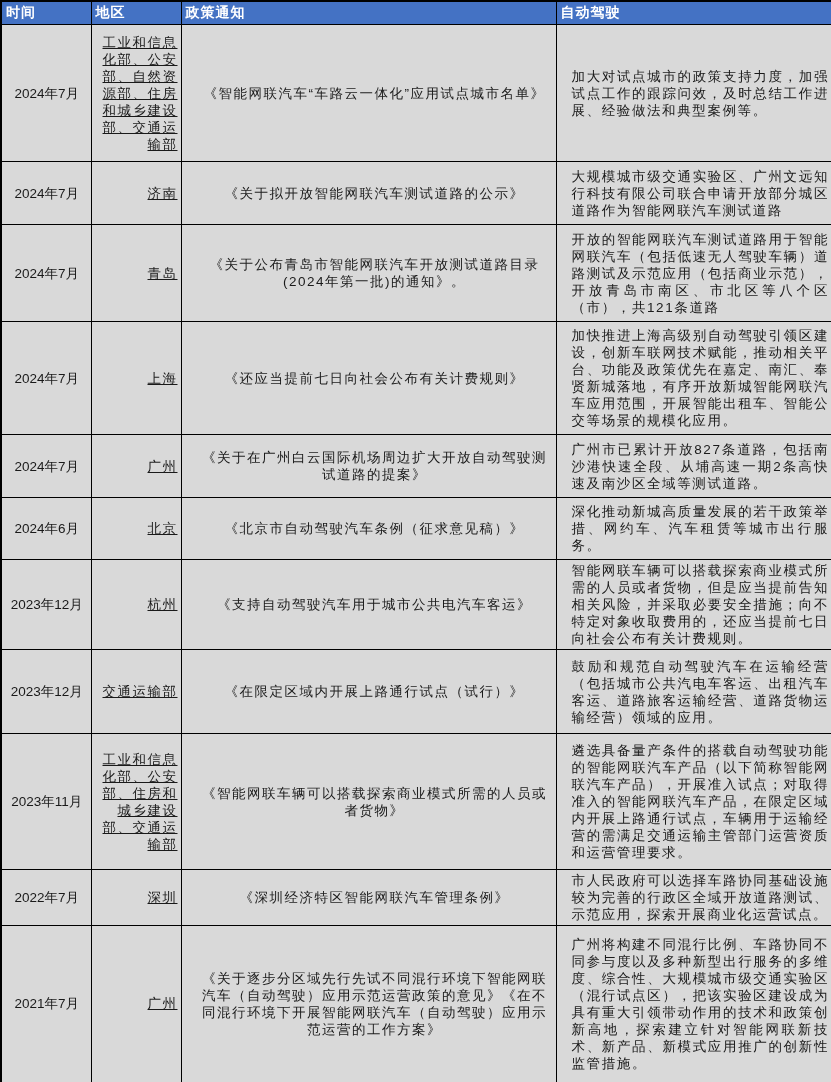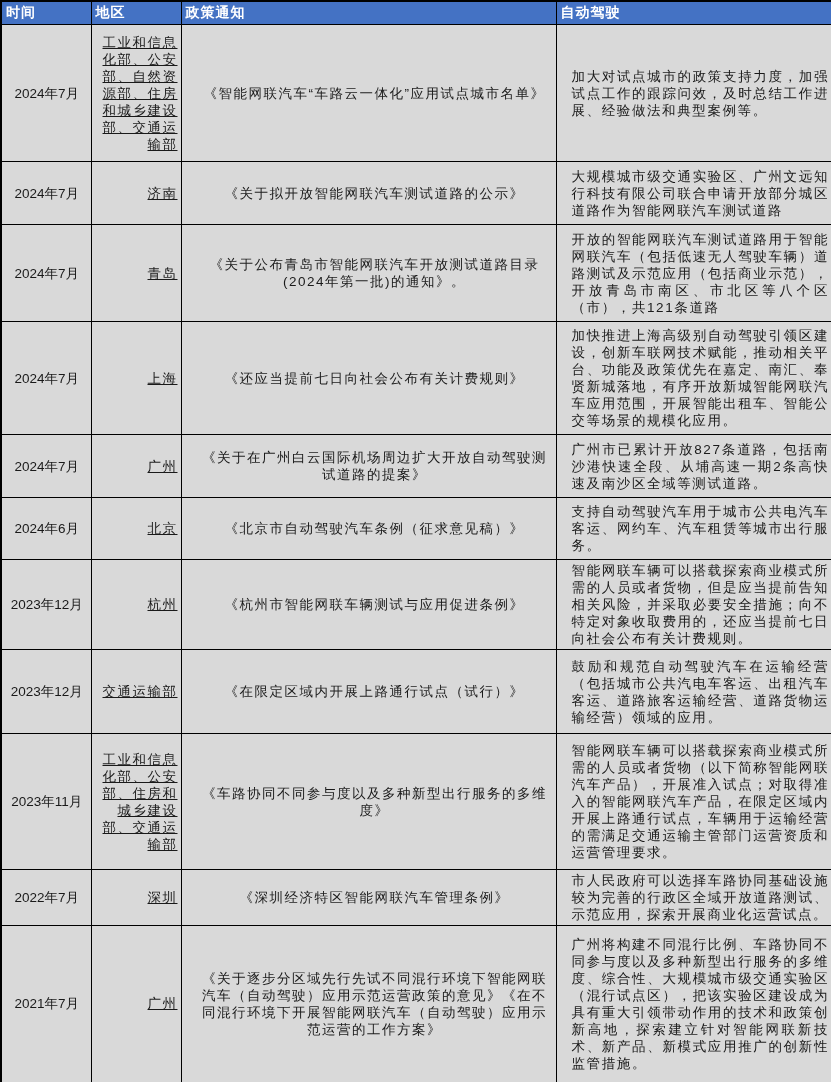--- a/index.html
+++ b/index.html
@@ -130,39 +130,39 @@
       <tr>
         <td class="c-time">2024年7月</td>
         <td class="c-region">广州</td>
         <td class="c-policy">《关于在广州白云国际机场周边扩大开放自动驾驶测试道路的提案》</td>
         <td class="c-content">广州市已累计开放827条道路，包括南沙港快速全段、从埔高速一期2条高快速及南沙区全域等测试道路。</td>
       </tr>
       <tr>
         <td class="c-time">2024年6月</td>
         <td class="c-region">北京</td>
         <td class="c-policy">《北京市自动驾驶汽车条例（征求意见稿）》</td>
-        <td class="c-content">支持自动驾驶汽车用于城市公共电汽车客运、网约车、汽车租赁等城市出行服务。</td>
+        <td class="c-content">深化推动新城高质量发展的若干政策举措、网约车、汽车租赁等城市出行服务。</td>
       </tr>
       <tr>
         <td class="c-time">2023年12月</td>
         <td class="c-region">杭州</td>
-        <td class="c-policy">《杭州市智能网联车辆测试与应用促进条例》</td>
+        <td class="c-policy">《支持自动驾驶汽车用于城市公共电汽车客运》</td>
         <td class="c-content">智能网联车辆可以搭载探索商业模式所需的人员或者货物，但是应当提前告知相关风险，并采取必要安全措施；向不特定对象收取费用的，还应当提前七日向社会公布有关计费规则。</td>
       </tr>
       <tr>
         <td class="c-time">2023年12月</td>
         <td class="c-region">交通运输部</td>
         <td class="c-policy">《在限定区域内开展上路通行试点（试行）》</td>
         <td class="c-content">鼓励和规范自动驾驶汽车在运输经营（包括城市公共汽电车客运、出租汽车客运、道路旅客运输经营、道路货物运输经营）领域的应用。</td>
       </tr>
       <tr>
         <td class="c-time">2023年11月</td>
         <td class="c-region">工业和信息化部、公安部、住房和城乡建设部、交通运输部</td>
-        <td class="c-policy">《车路协同不同参与度以及多种新型出行服务的多维度》</td>
-        <td class="c-content">智能网联车辆可以搭载探索商业模式所需的人员或者货物（以下简称智能网联汽车产品），开展准入试点；对取得准入的智能网联汽车产品，在限定区域内开展上路通行试点，车辆用于运输经营的需满足交通运输主管部门运营资质和运营管理要求。</td>
+        <td class="c-policy">《智能网联车辆可以搭载探索商业模式所需的人员或者货物》</td>
+        <td class="c-content">遴选具备量产条件的搭载自动驾驶功能的智能网联汽车产品（以下简称智能网联汽车产品），开展准入试点；对取得准入的智能网联汽车产品，在限定区域内开展上路通行试点，车辆用于运输经营的需满足交通运输主管部门运营资质和运营管理要求。</td>
       </tr>
       <tr>
         <td class="c-time">2022年7月</td>
         <td class="c-region">深圳</td>
         <td class="c-policy">《深圳经济特区智能网联汽车管理条例》</td>
         <td class="c-content">市人民政府可以选择车路协同基础设施较为完善的行政区全域开放道路测试、示范应用，探索开展商业化运营试点。</td>
       </tr>
       <tr>
         <td class="c-time">2021年7月</td>
         <td class="c-region">广州</td>

